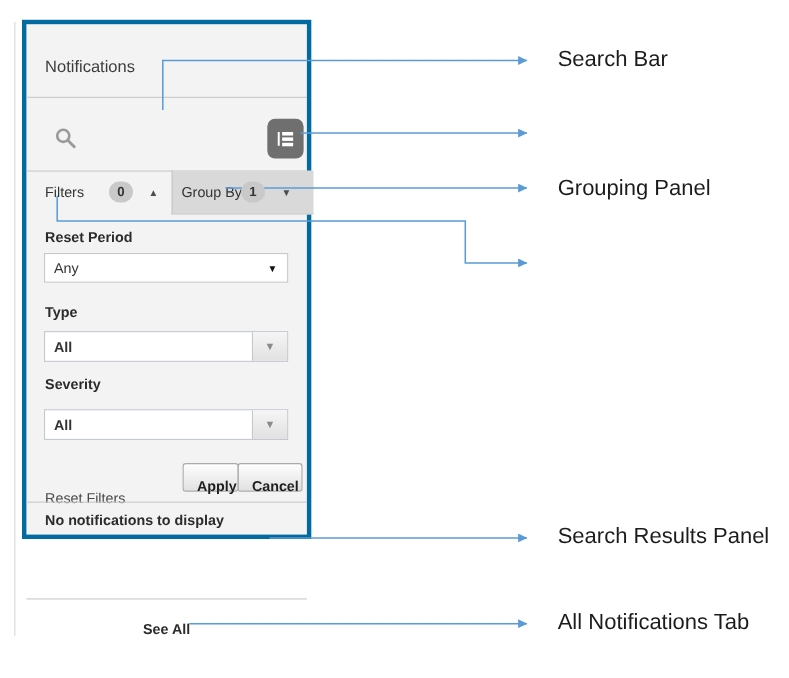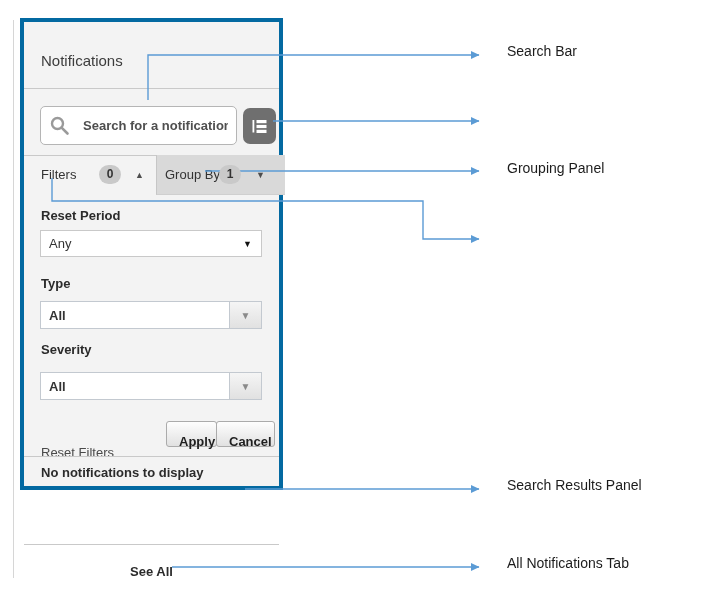--- a/index.html
+++ b/index.html
@@ -59,37 +59,36 @@
          font-family:"Liberation Sans", sans-serif; cursor:pointer; padding:12px; }
   .btn-apply { left:142px; width:51px; }
   .btn-cancel { left:192px; width:59px; }
 
   .empty-msg { position:absolute; left:17px; top:443px; font-size:13px; font-weight:bold; color:#2b2b2b; }
   .see-all { position:absolute; left:0; right:0; top:542px; text-align:center;
              font-size:13px; font-weight:bold; color:#2b2b2b; cursor:pointer; }
 
   
   .overlay { position:absolute; left:0; top:0; width:717px; height:616px; z-index:5; pointer-events:none; }
-  .ann-label { position:absolute; left:507px; font-size:14px; color:#1c1c1c; white-space:nowrap; z-index:6; }
+  .ann-label { position:absolute; left:507px; font-size:20px; color:#1c1c1c; white-space:nowrap; z-index:6; }
   .ann-0 { top:43px; } .ann-1 { top:109px; } .ann-2 { top:160px; }
   .ann-3 { top:226px; } .ann-4 { top:477px; } .ann-5 { top:555px; }
 </style>
 </head>
 <body>
 
 <div id="canvas">
 
   <div class="side-rule"></div>
 
   <div class="panel">
 
     <div class="panel-title">Notifications</div>
     <div class="divider d1"></div>
 
-    <input class="search-input" type="text" placeholder="Search for a notification" style="">
     <svg class="search-glyph" viewBox="0 0 21 21">
       <circle cx="8.5" cy="8.5" r="5.5" fill="none" stroke="#9a9a9a" stroke-width="2.4"></circle>
       <line x1="12.8" y1="12.8" x2="18.5" y2="18.5" stroke="#9a9a9a" stroke-width="2.6" stroke-linecap="round"></line>
     </svg>
     <button class="toggle-btn">
       <svg width="17" height="15" viewBox="0 0 17 15">
         <rect x="1.5" y="1" width="1.8" height="12.5" fill="#ffffff"></rect>
         <rect x="5.5" y="1" width="10" height="3.2" fill="#ffffff"></rect>
         <rect x="5.5" y="5.9" width="10" height="3.2" fill="#ffffff"></rect>
         <rect x="5.5" y="10.8" width="10" height="3.2" fill="#ffffff"></rect>

